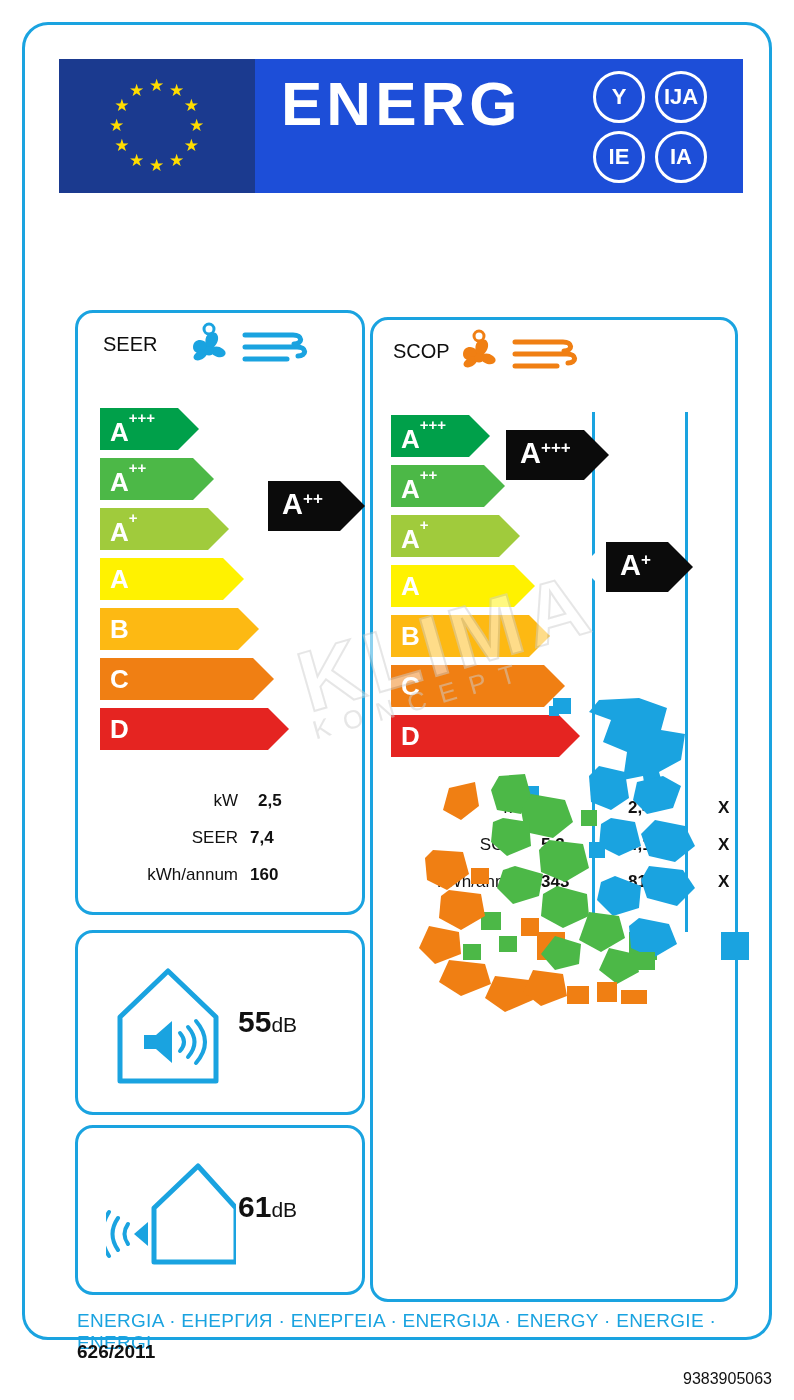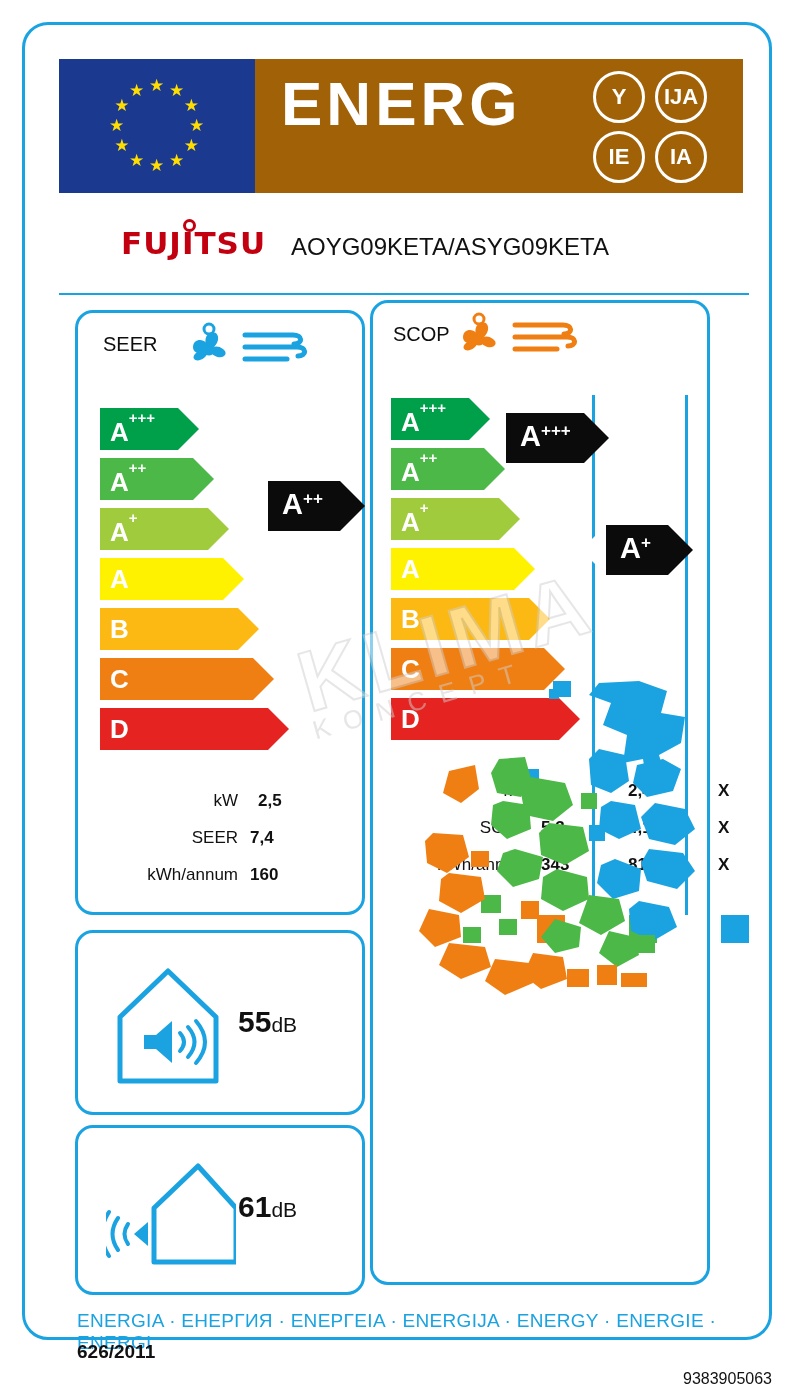--- a/index.html
+++ b/index.html
@@ -31,21 +31,21 @@
     width:196px;height:134px;
     background:#1b3a8f;
     position:relative;
     flex:0 0 auto;
   }
   .star{
     position:absolute;color:#ffdd00;font-size:17px;line-height:17px;
   }
   .energ-band{
     flex:1 1 auto;
-    background:#a16207;
+    background:#1d4ed8;
     position:relative;
   }
   .energ-text{
     position:absolute;left:26px;top:14px;
     color:#fff;font-size:62px;line-height:62px;font-weight:bold;
     letter-spacing:4px;
   }
   .energ-sub{
     position:absolute;left:30px;top:86px;
     color:#fff;font-size:27px;line-height:27px;font-style:italic;
@@ -90,21 +90,21 @@
 
   
   .panel{
     position:absolute;
     border:3px solid #1aa3e0;
     border-radius:18px;
     box-sizing:border-box;
     background:#fff;
   }
   .panel-seer{left:50px;top:285px;width:290px;height:605px;}
-  .panel-scop{left:345px;top:275px;width:340px;height:985px;}
+  .panel-scop{left:345px;top:292px;width:368px;height:985px;}
   .panel-noise1{left:50px;top:905px;width:290px;height:185px;}
   .panel-noise2{left:50px;top:1100px;width:290px;height:170px;}
 
   .panel-title{
     position:absolute;
     font-size:20px;color:#0e0e0e;font-weight:normal;
   }
   .seer-title{left:25px;top:20px;}
   .scop-title{left:20px;top:20px;}
 
@@ -249,25 +249,20 @@
       <div class="energ-text">ENERG</div>
       <div class="badges">
         <div class="badge b1">Y</div>
         <div class="badge b2">IJA</div>
         <div class="badge b3">IE</div>
         <div class="badge b4">IA</div>
       </div>
     </div>
   </div>
 
-  <div class="brand-row">
-    <div class="brand-logo">FUJITSU</div>
-    <div class="brand-dot"></div>
-    <div class="model-name">AOYG09KETA/ASYG09KETA</div>
-  </div>
 
   <div class="panel panel-seer">
     <div class="panel-title seer-title">SEER</div>
     <div class="fanwrap fan-seer">
       <svg width="150" height="52" viewBox="0 0 150 52">
         <g fill="#1aa3e0">
           <circle cx="26" cy="8" r="5" fill="none" stroke="#1aa3e0" stroke-width="3"></circle>
           <path d="M26 30 C26 16,10 16,10 26 C10 34,22 34,26 30 Z"></path>
           <path d="M26 30 C40 22,36 8,27 12 C20 15,22 26,26 30 Z"></path>
           <path d="M26 30 C36 42,48 34,40 28 C34 23,28 26,26 30 Z"></path>

